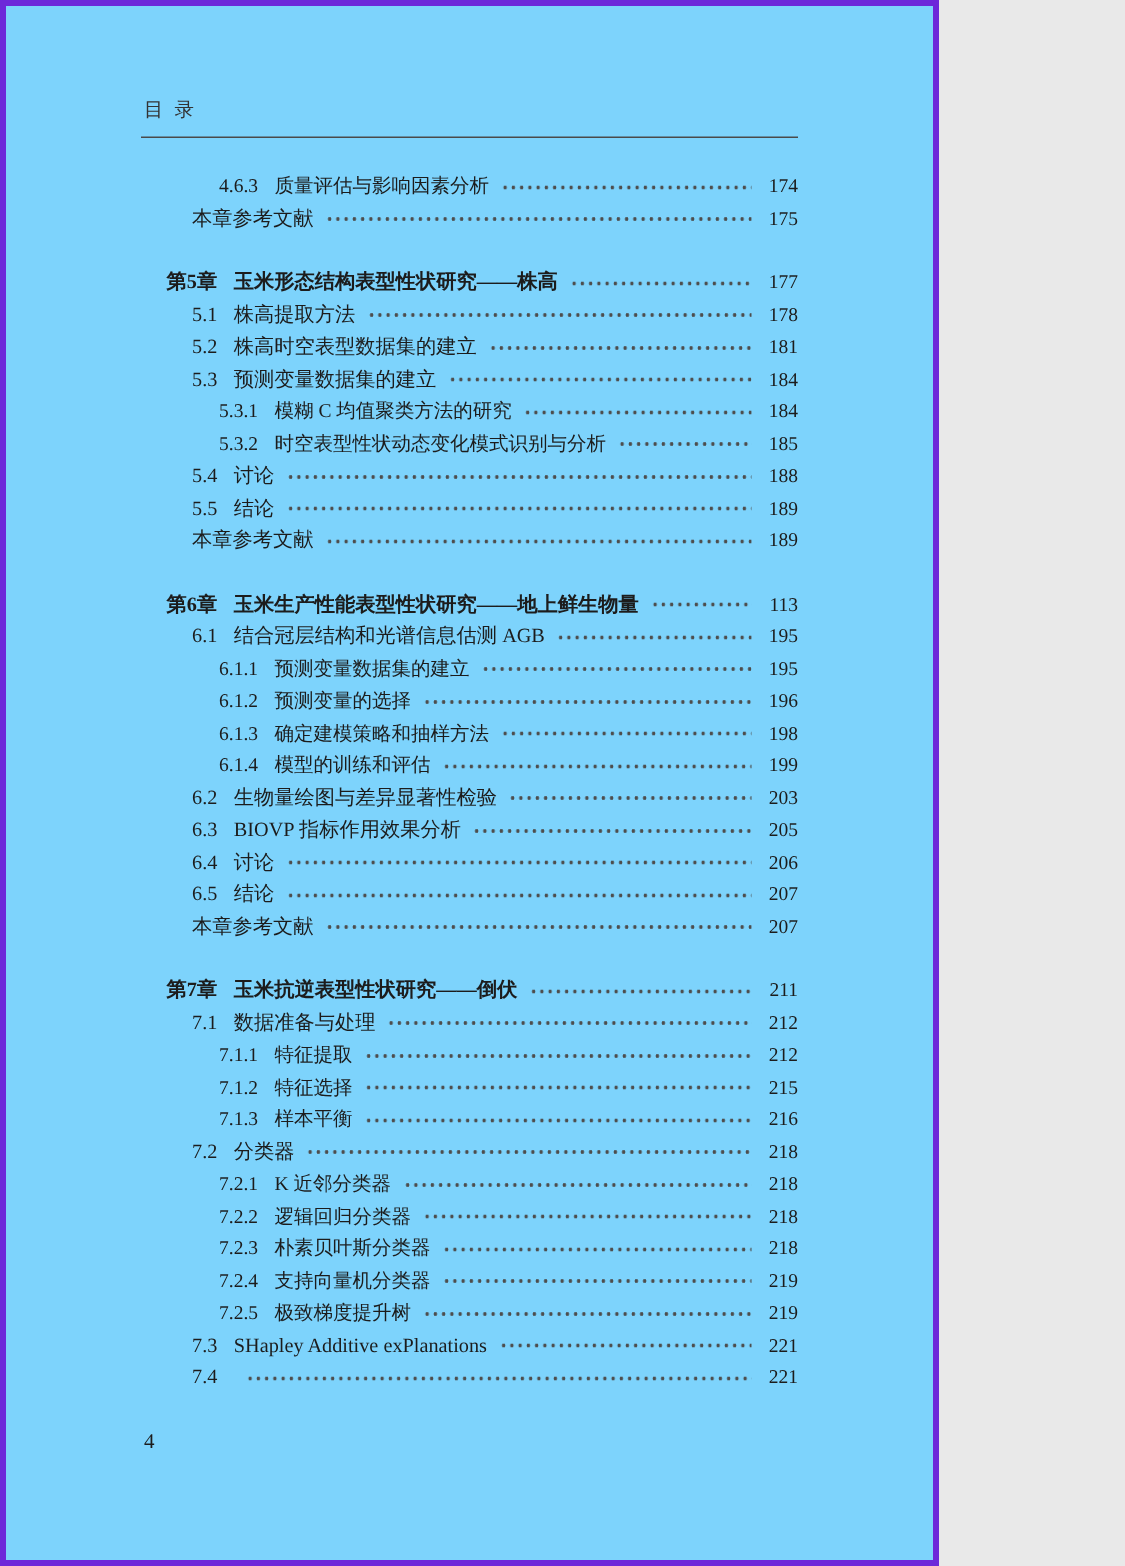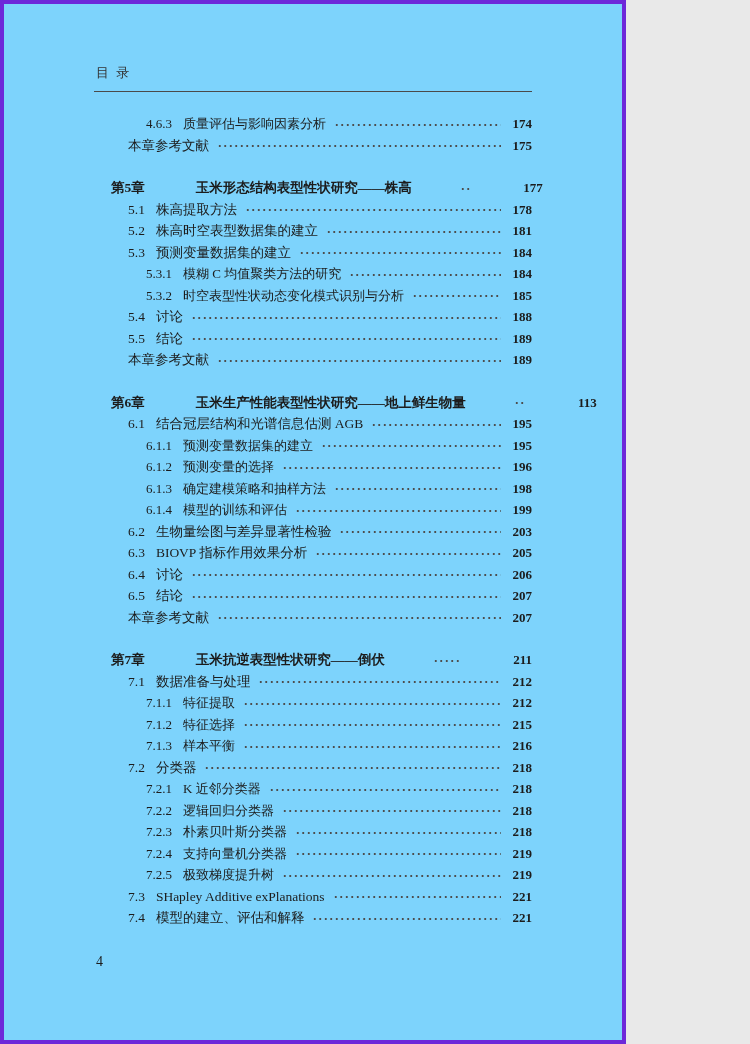--- a/index.html
+++ b/index.html
@@ -38,42 +38,42 @@
     display: flex;
     align-items: baseline;
     font-size: 13.5px;
     color: #1c1c1c;
     line-height: 21.5px;
     white-space: nowrap;
     margin-left: 17px;
   }
   .toc-row.level-2 { padding-left: 17px; }
   .toc-row.level-3 { padding-left: 35px; font-size: 13px; }
-  .toc-row.chapter { margin-top: 21px; gap: 40px; }
+  .toc-row.chapter { margin-top: 21px; }
   .toc-row.chapter .num,
   .toc-row.chapter .title { font-weight: bold; }
   .num { margin-right: 11px; }
   .title { flex: 0 0 auto; }
   .leader {
     flex: 1 1 auto;
     align-self: center;
     height: 12px;
     margin: 0 5px 0 8px;
     background-image: radial-gradient(circle, #4d4d4d 1px, transparent 1.35px);
     background-size: 5.5px 5.5px;
     background-repeat: repeat-x;
     background-position: 0 64%;
     min-width: 12px;
   }
   .page-num {
     flex: 0 0 auto;
     min-width: 26px;
     text-align: right;
     font-size: 13px;
-    font-weight: bold;
+    font-weight: normal;
     color: #1c1c1c;
   }
   .footer-page {
     position: absolute;
     left: 92px;
     top: 950px;
     font-size: 14px;
     color: #1c1c1c;
   }
 </style>
@@ -281,20 +281,19 @@
           <span class="page-num">219</span>
         </div>
         <div class="toc-row level-2">
           <span class="num">7.3</span>
           <span class="title">SHapley Additive exPlanations</span>
           <span class="leader"></span>
           <span class="page-num">221</span>
         </div>
         <div class="toc-row level-2">
           <span class="num">7.4</span>
-          <span class="title">模型的建立、评估和解释</span>
           <span class="leader"></span>
           <span class="page-num">221</span>
         </div>
       </div>
   </div>
   <div class="footer-page">4</div>
 </div>
 
 </body></html>

